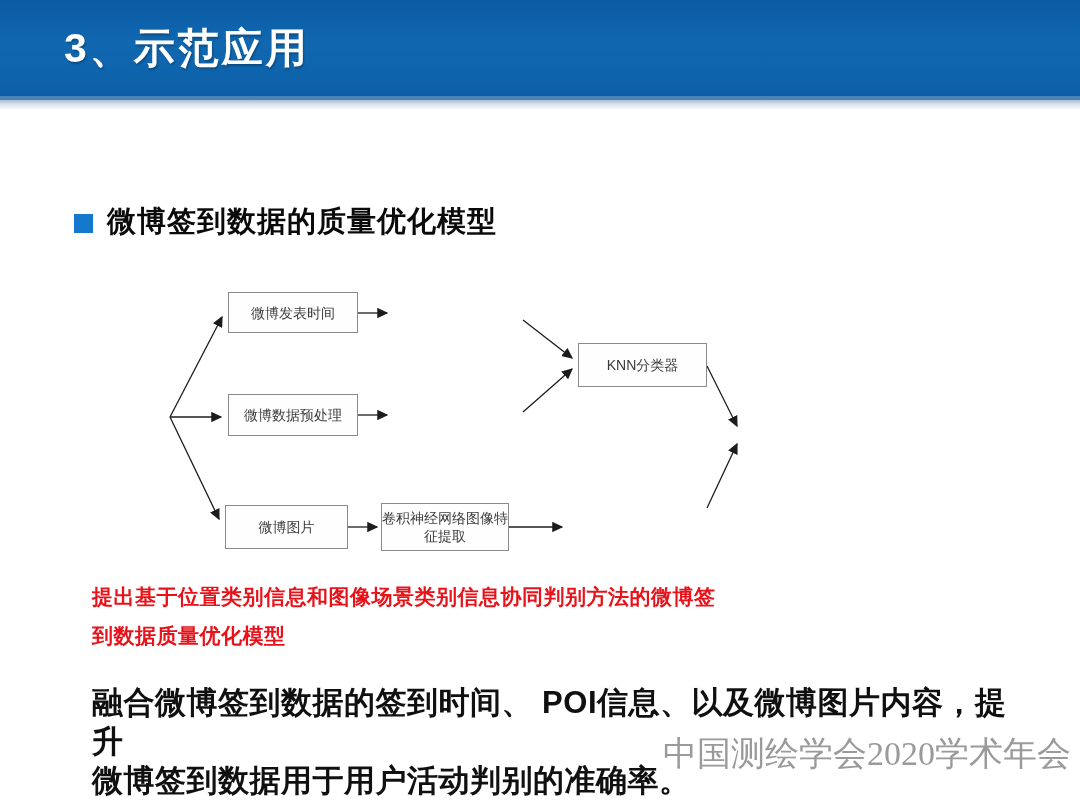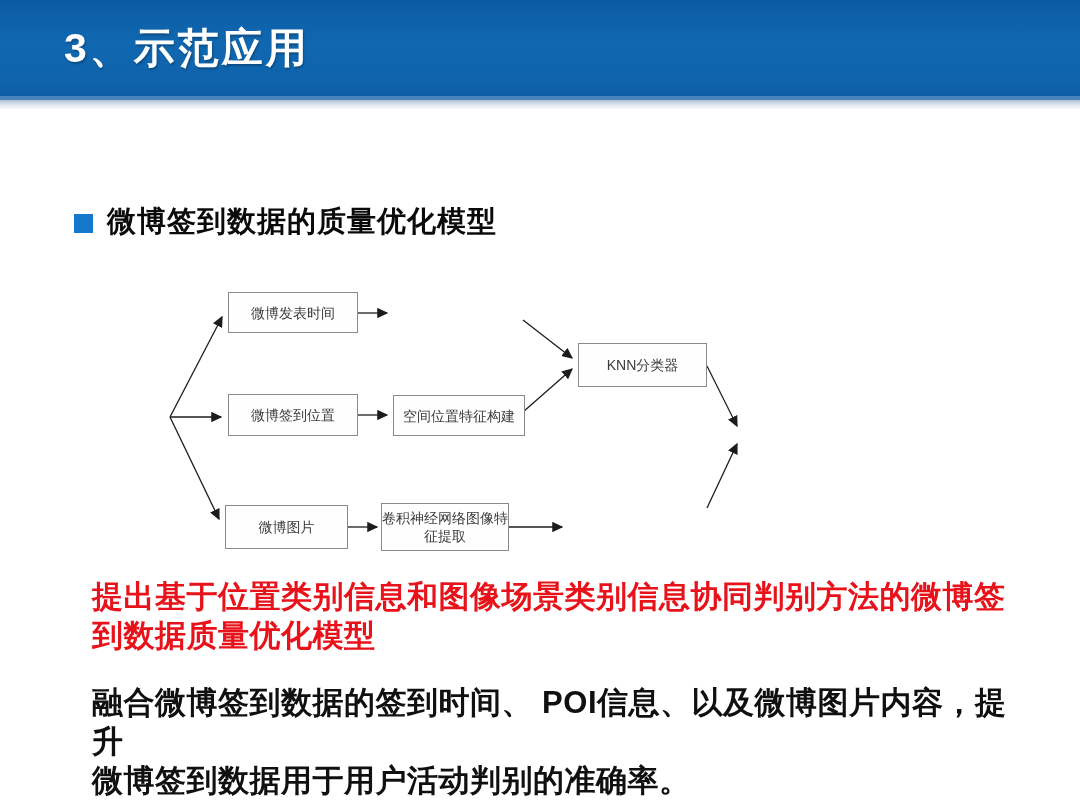--- a/index.html
+++ b/index.html
@@ -52,21 +52,21 @@
     position:absolute; box-sizing:border-box;
     border:1px solid #8a8a8a; background:#fefefe;
     color:#3b3b3b; font-size:14px; line-height:18px;
     display:flex; align-items:center; justify-content:center;
     text-align:center; padding:0; word-break:break-all;
   }
 
   
   .highlight-text {
     position:absolute; left:92px; top:577px; width:940px;
-    color:#e8131a; font-size:31px; font-weight:bold; line-height:39px;
+    color:#e8131a; font-size:21px; font-weight:bold; line-height:39px;
     letter-spacing:0.5px;
   }
   .summary-text {
     position:absolute; left:92px; top:675px; width:940px;
     color:#101010; font-size:31px; font-weight:bold; line-height:39px;
     letter-spacing:0.5px;
     margin-top:8px;
   }
   .watermark {
     position:absolute; left:663px; top:731px;
@@ -107,31 +107,31 @@
         <line x1="523" y1="50" x2="572" y2="88" marker-end="url(#ah)"></line>
         <line x1="523" y1="142" x2="572" y2="99" marker-end="url(#ah)"></line>
         <line x1="348" y1="257" x2="377" y2="257" marker-end="url(#ah)"></line>
         <line x1="509" y1="257" x2="562" y2="257" marker-end="url(#ah)"></line>
         <line x1="707" y1="96" x2="737" y2="156" marker-end="url(#ah)"></line>
         <line x1="707" y1="238" x2="737" y2="174" marker-end="url(#ah)"></line>
       </g>
     </svg>
 
     <div class="node" style="left:228px; top:22px;  width:130px; height:41px;">微博发表时间</div>
-    <div class="node" style="left:228px; top:124px; width:130px; height:42px;">微博签到位置</div>
-    <div class="node" style="left:393px; top:125px; width:132px; height:41px;">空间位置特征构建</div>
+    <div class="node" style="left:228px; top:124px; width:130px; height:42px;">微博数据预处理</div>
     <div class="node" style="left:578px; top:73px;  width:129px; height:44px;">KNN分类器</div>
     <div class="node" style="left:225px; top:235px; width:123px; height:44px;">微博图片</div>
     <div class="node" style="left:381px; top:233px; width:128px; height:48px;">卷积神经网络图像特征提取</div>
   </div>
 
   <div class="highlight-text">
     <div>提出基于位置类别信息和图像场景类别信息协同判别方法的微博签</div>
     <div>到数据质量优化模型</div>
   </div>
 
   <div class="summary-text">
     <div>融合微博签到数据的签到时间、 POI信息、以及微博图片内容，提升</div>
     <div>微博签到数据用于用户活动判别的准确率。</div>
   </div>
 
+  <div class="watermark">中国测绘学会2020学术年会</div>
 
 </div>
 
 </body></html>

